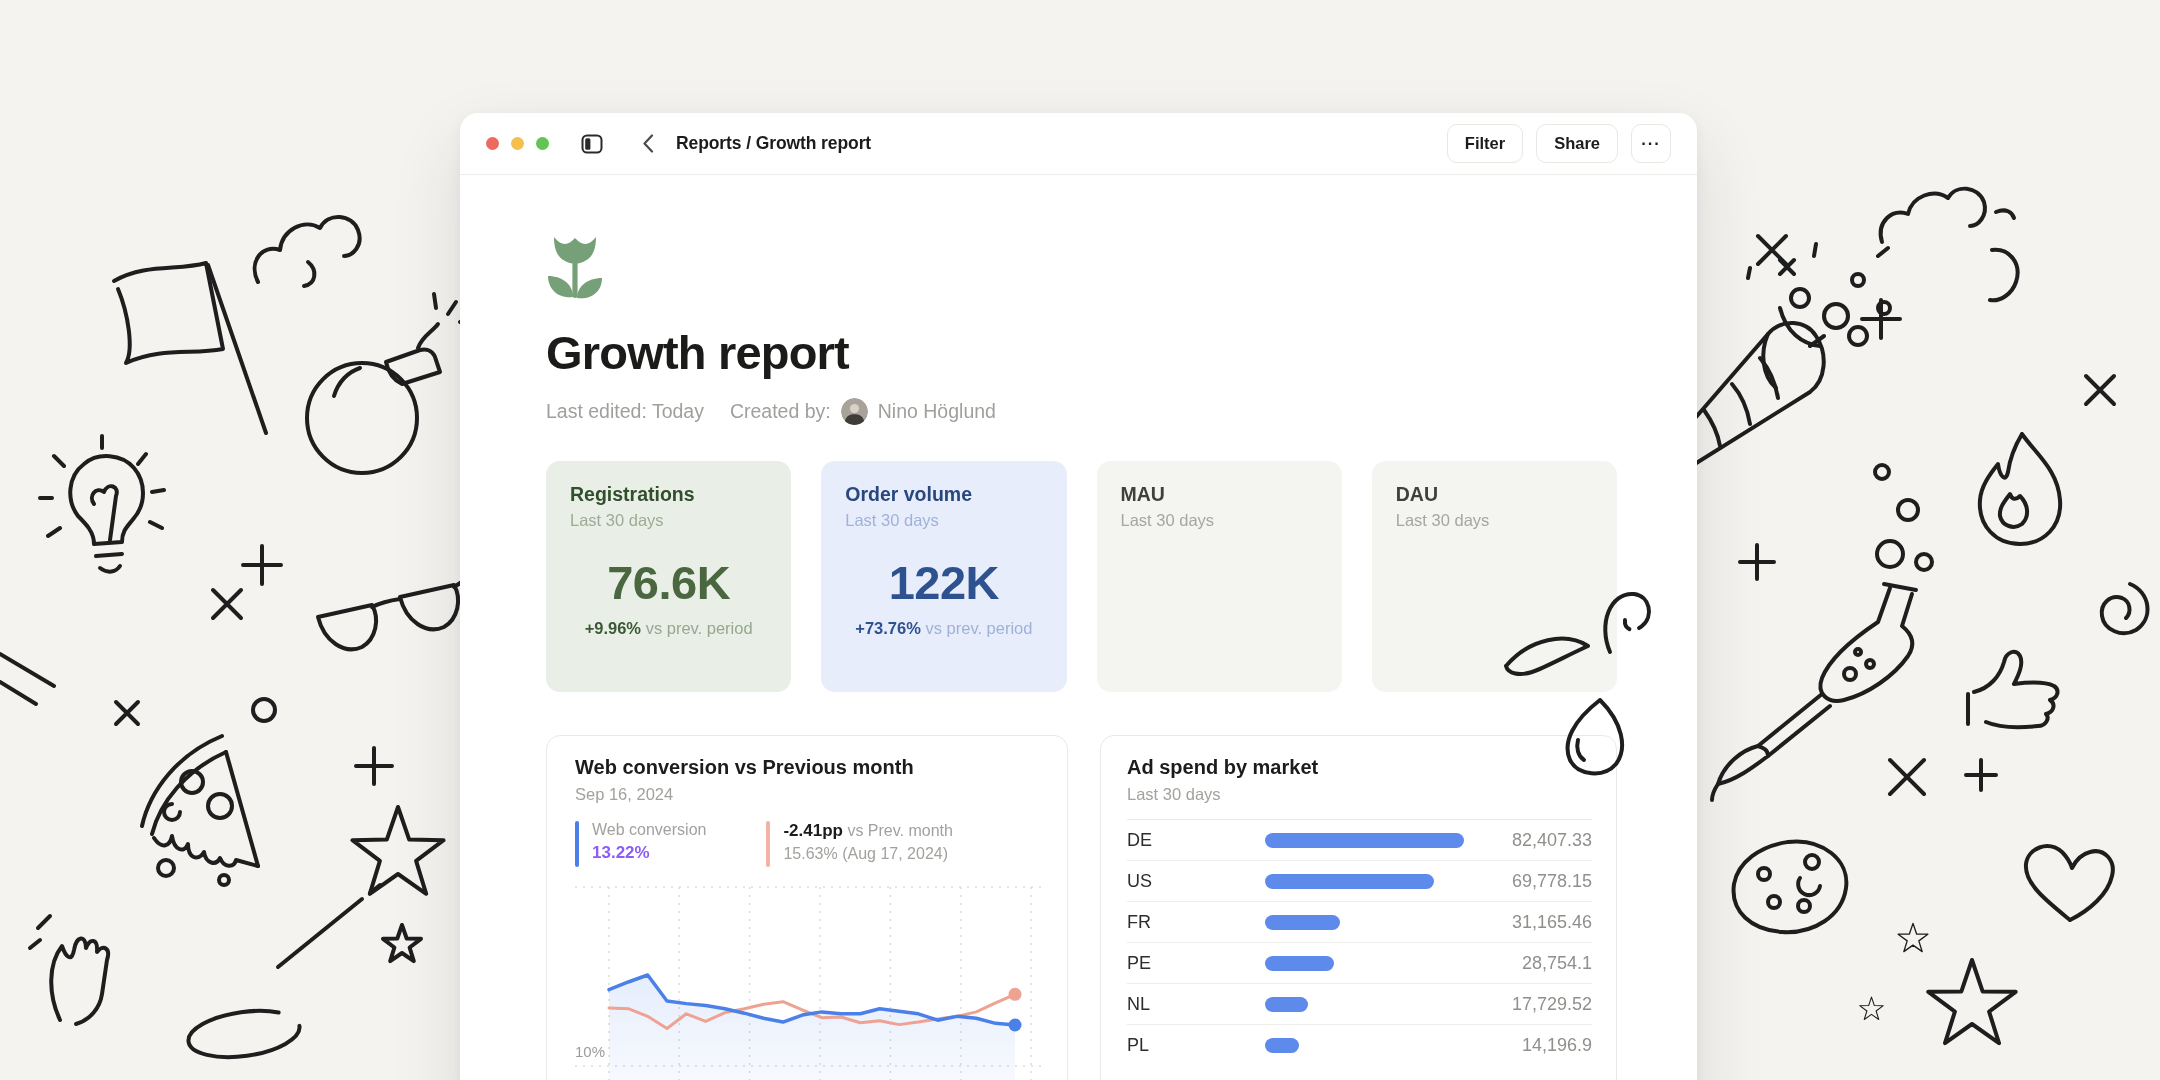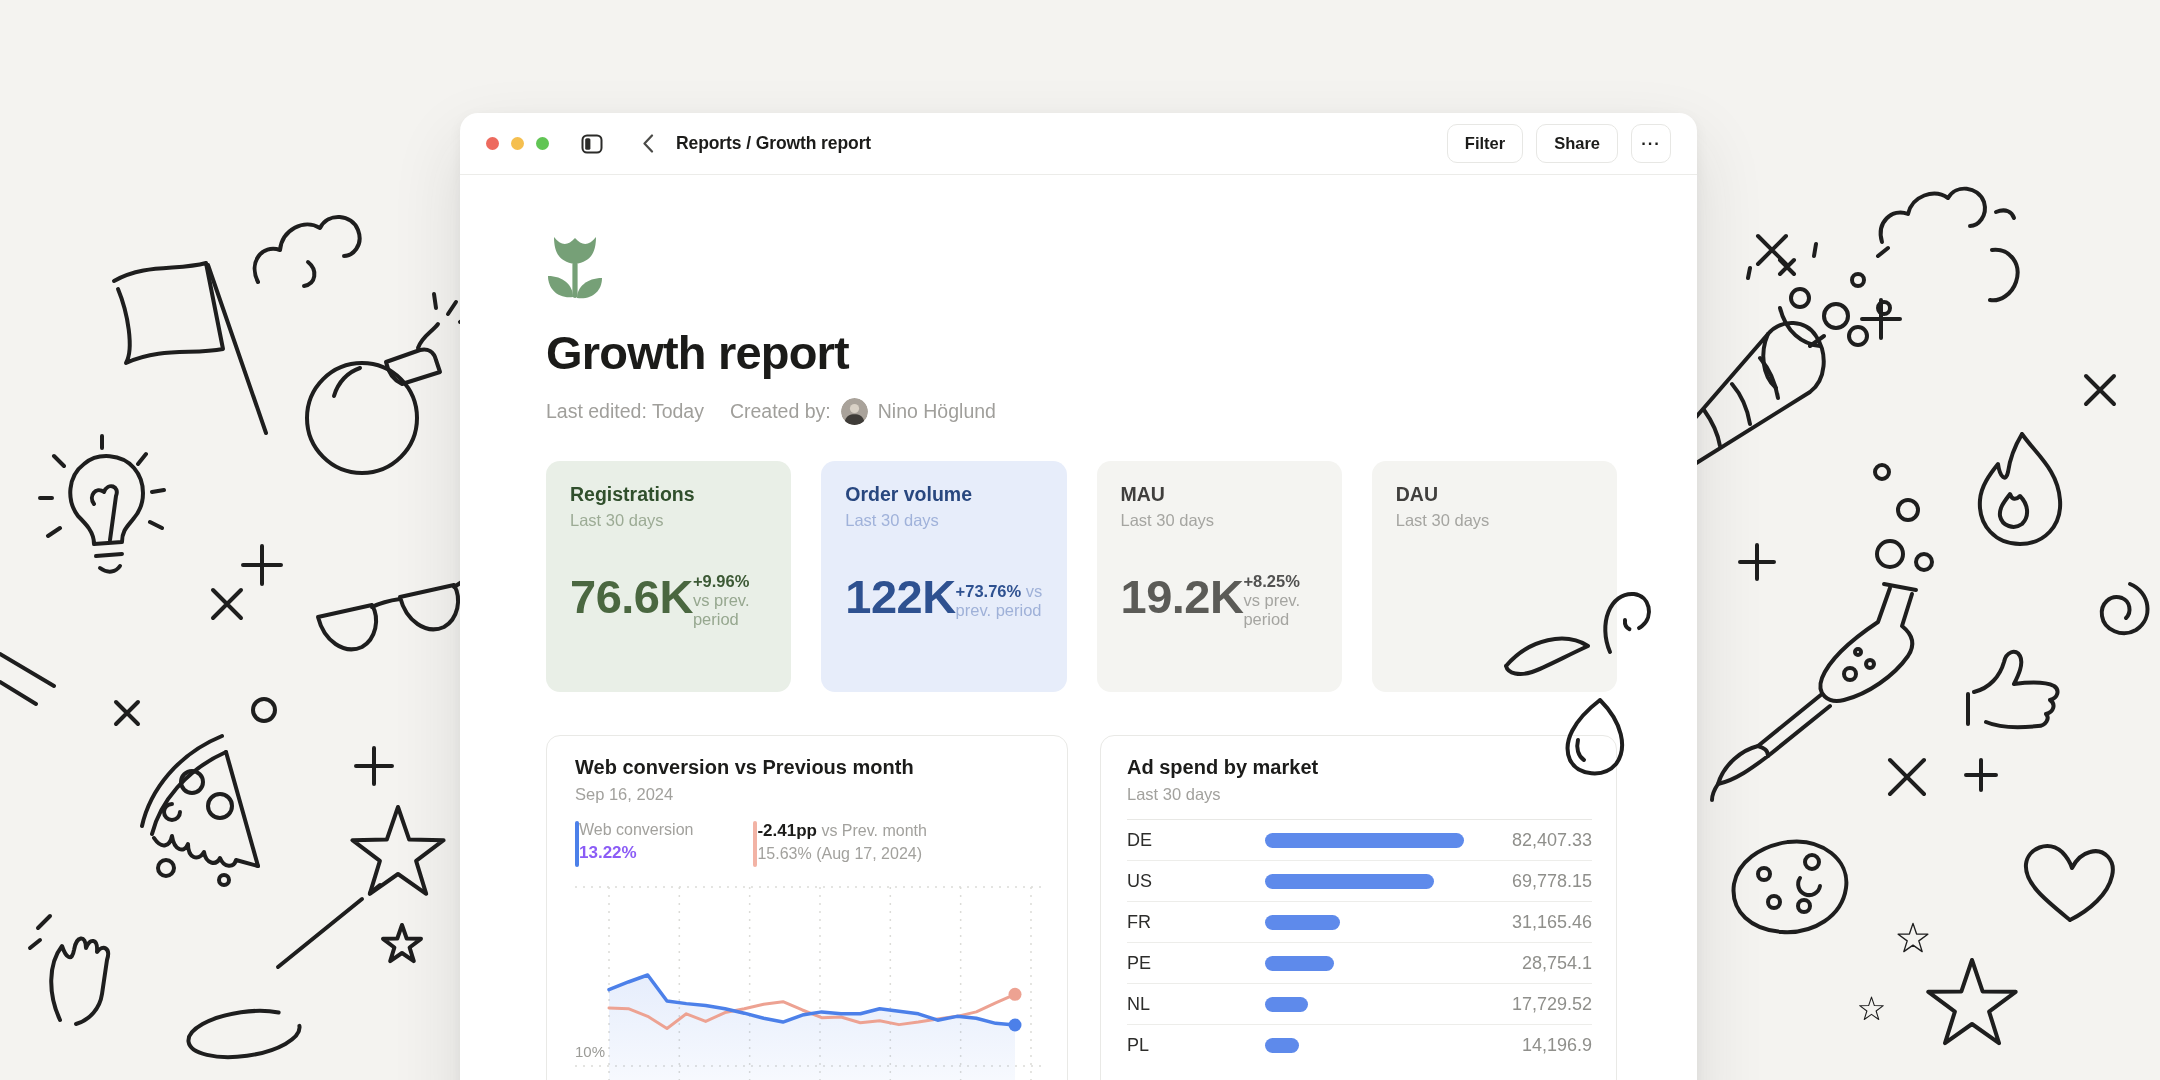--- a/index.html
+++ b/index.html
@@ -31,40 +31,40 @@
   .content { padding:62px 80px 0 86px; }
   .page-title { margin-top:22px; font-size:47px; font-weight:700; letter-spacing:-0.8px; color:#1b1b19; }
   .meta { margin-top:18px; display:flex; align-items:center; font-size:19.5px; color:#a09f9b; }
   .meta .gap { width:26px; }
   .avatar { width:27px; height:27px; border-radius:50%; margin:0 10px; overflow:hidden; display:block; }
 
   .cards { margin-top:36px; display:flex; gap:30px; }
   .card { flex:1; height:231px; border-radius:14px; padding:22px 24px; display:flex; flex-direction:column; }
   .card .t { font-size:19.5px; font-weight:700; }
   .card .p { font-size:16.5px; margin-top:5px; }
-  .card .body { flex:1; display:flex; flex-direction:row; align-items:center; justify-content:space-between; margin-top:-8px; }
+  .card .body { flex:1; display:flex; flex-direction:column; align-items:center; justify-content:center; margin-top:-8px; }
   .card .v { font-size:47px; font-weight:600; letter-spacing:-0.5px; }
   .card .d { font-size:16.5px; margin-top:9px; }
   .card .d b { font-weight:700; }
   .card.green { background:#e9efe7; } .card.green .t { color:#304f2c; } .card.green .p { color:#9cab95; }
   .card.green .v { color:#4a6740; } .card.green .d b { color:#3c5935; } .card.green .d span { color:#96a78f; }
   .card.blue { background:#e7edfa; } .card.blue .t { color:#28477f; } .card.blue .p { color:#a0b2da; }
   .card.blue .v { color:#2e5190; } .card.blue .d b { color:#2e5190; } .card.blue .d span { color:#9fb1d8; }
   .card.gray { background:#f4f4f1; } .card.gray .t { color:#403f3d; } .card.gray .p { color:#a5a5a1; }
   .card.gray .v { color:#5b5b57; } .card.gray .d b { color:#515150; } .card.gray .d span { color:#a5a5a1; }
 
   .panels { margin-top:43px; display:flex; gap:32px; align-items:stretch; }
   .panel { background:#fff; border:1px solid #e9e9e6; border-radius:14px; min-height:430px; }
   .panel-conv { width:522px; padding:20px 28px; }
   .panel-ads { flex:1; padding:20px 24px 0 26px; }
   .pt { font-size:20px; font-weight:700; color:#1c1c1a; }
   .ps { font-size:16.5px; color:#a2a19d; margin-top:6px; }
 
   .legend { margin-top:17px; display:flex; gap:60px; }
-  .lg { display:flex; }
+  .lg { display:flex; gap:13px; }
   .lgbar { width:4px; height:46px; border-radius:2px; }
   .lg .l1 { font-size:16px; color:#a2a19d; }
   .lg .l1 b { font-size:17px; color:#1c1c1a; font-weight:700; }
   .lg .l2 { font-size:17px; font-weight:700; color:#8b5cf6; margin-top:4px; }
   .lg .l2g { font-size:16px; color:#a2a19d; margin-top:4px; }
 
   .adsep { border-top:1px solid #e8e8e5; margin-top:15px; }
   .mrow { display:flex; align-items:center; height:41px; border-bottom:1px solid #ededea; }
   .mrow:last-child { border-bottom:none; }
   .mlabel { width:138px; font-size:18px; font-weight:500; color:#2d2d2b; }
@@ -297,24 +297,20 @@
           <div class="t">Order volume</div>
           <div class="p">Last 30 days</div>
           <div class="body">
             <div class="v">122K</div>
             <div class="d"><b>+73.76%</b><span> vs prev. period</span></div>
           </div>
         </div>
         <div class="card gray">
           <div class="t">MAU</div>
           <div class="p">Last 30 days</div>
-          <div class="body">
-            <div class="v">19.2K</div>
-            <div class="d"><b>+8.25%</b><span> vs prev. period</span></div>
-          </div>
         </div>
         <div class="card gray">
           <div class="t">DAU</div>
           <div class="p">Last 30 days</div>
         </div>
       </div>
 
       <div class="panels">
         <div class="panel panel-conv">
           <div class="pt">Web conversion vs Previous month</div>

